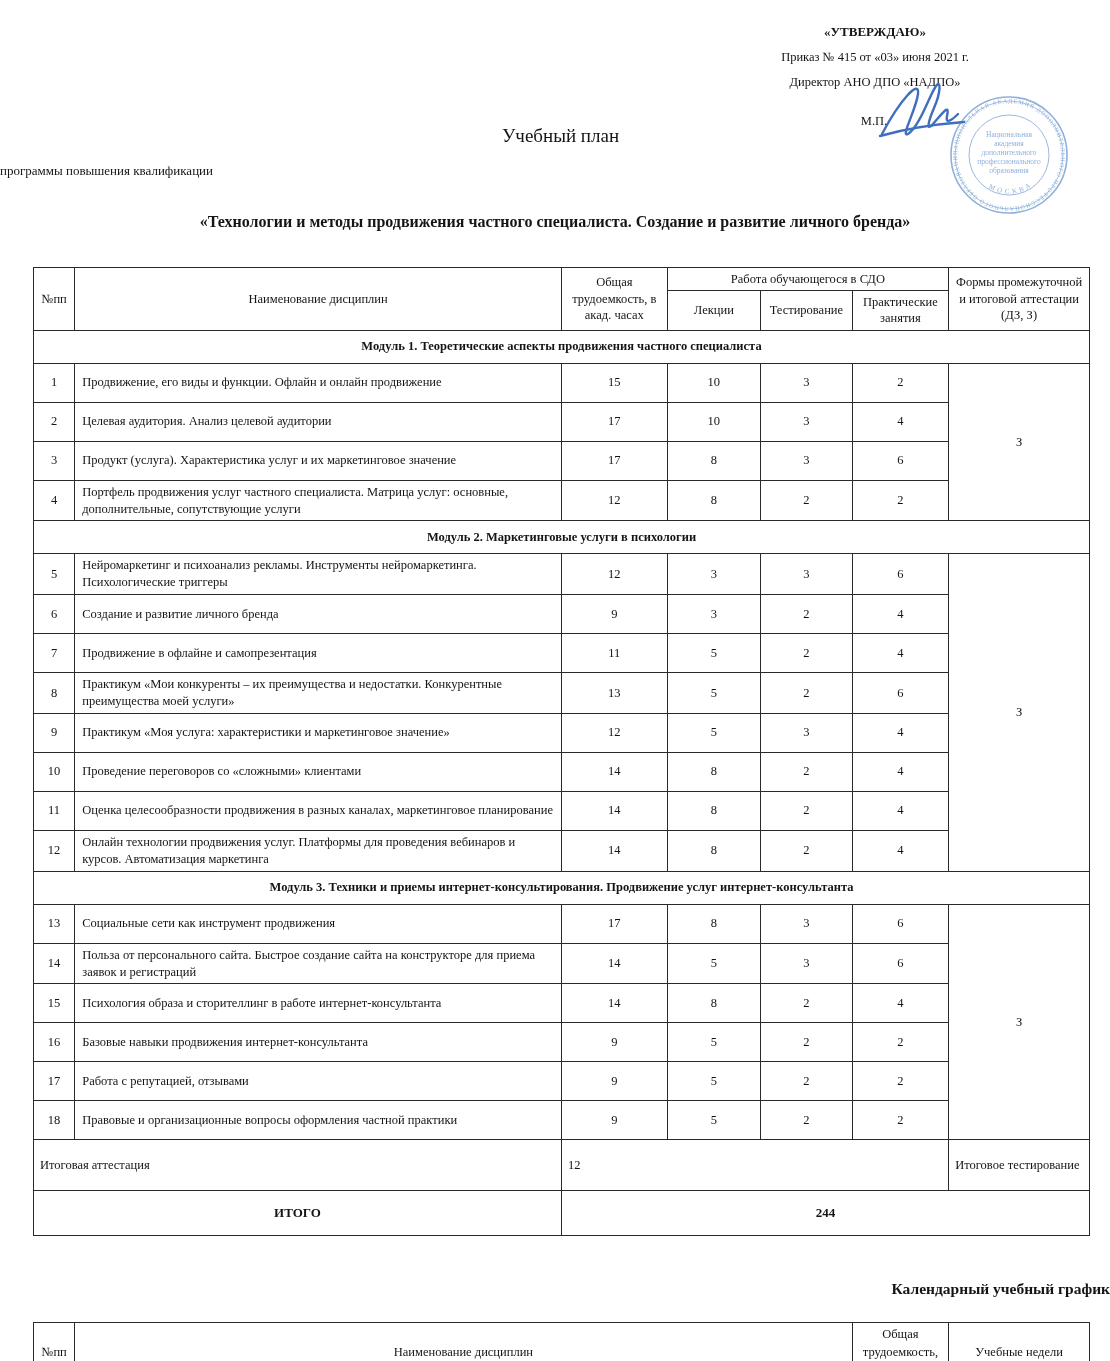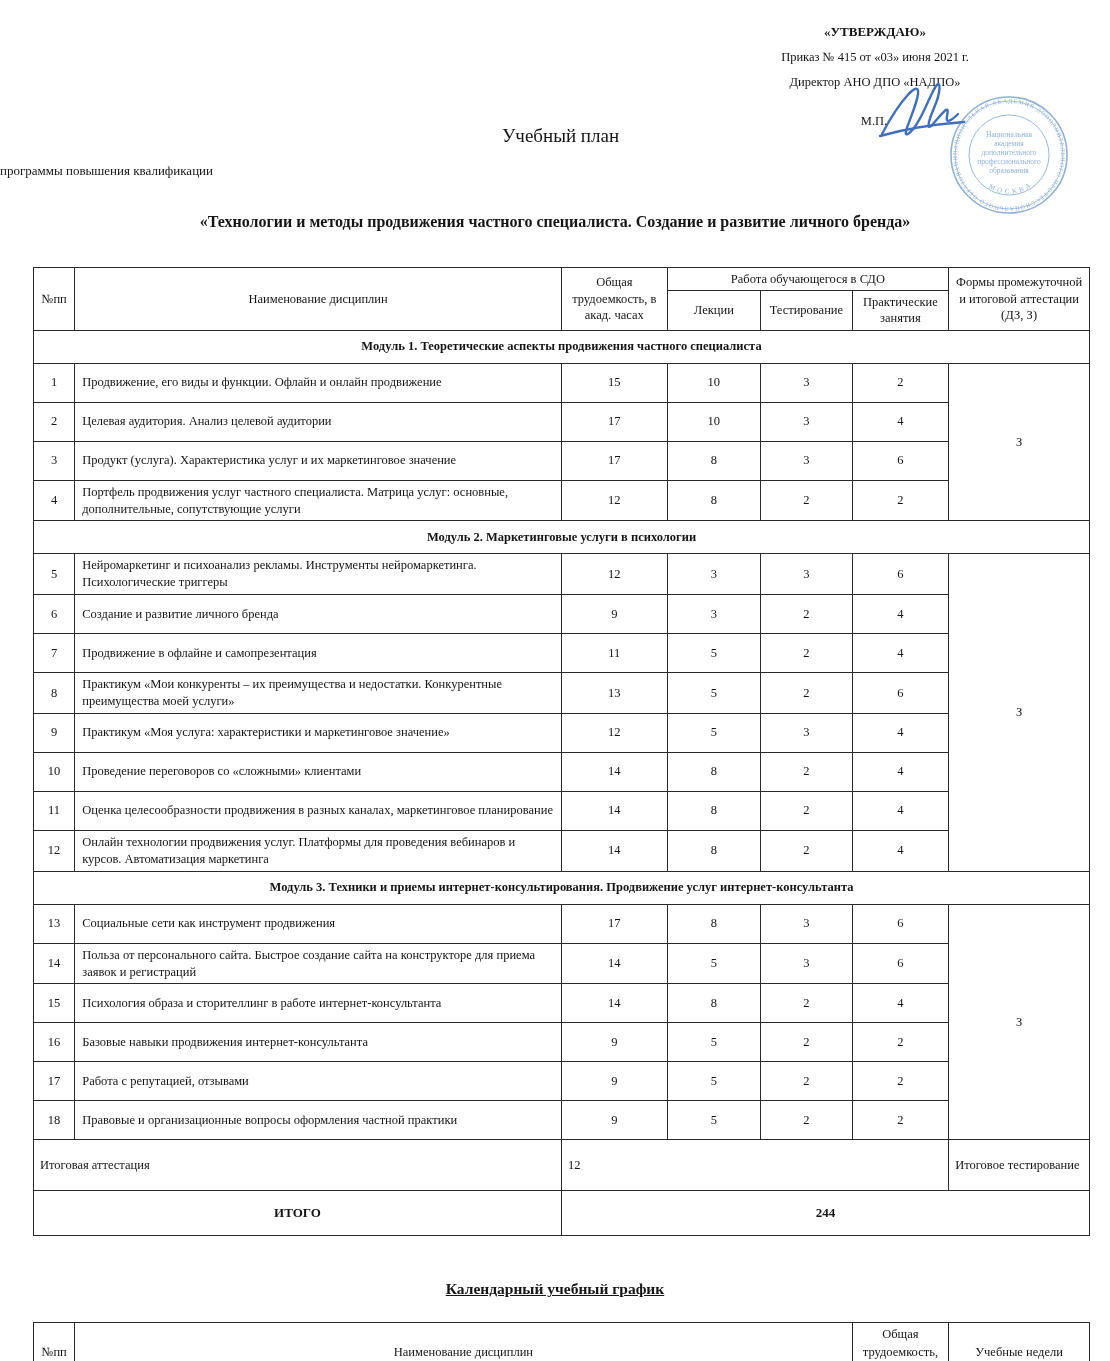--- a/index.html
+++ b/index.html
@@ -26,21 +26,21 @@
   th,td{border:1px solid #2a2a2a;padding:3px 6px;vertical-align:middle;word-wrap:break-word;}
   th{font-weight:normal;text-align:center;line-height:1.3;}
   .curriculum{margin-top:36px;}
   .curriculum td{height:32px;}
   .cell-name{text-align:left;padding-left:7px;line-height:1.35;}
   .cell-num{text-align:center;}
   .cell-form{text-align:center;vertical-align:middle;}
   .module-row td{font-weight:bold;text-align:center;height:26px;line-height:1.2;}
   .final-row td{height:44px;line-height:1.3;}
   .total-row td{height:38px;text-align:center;font-weight:bold;font-size:13px;}
-  .calendar-title{text-align:center;font-size:15.5px;font-weight:bold;margin-top:44px;text-decoration:underline;}
+  .calendar-title{text-align:right;font-size:15.5px;font-weight:bold;margin-top:44px;}
   .calendar{margin-top:24px;}
   .calendar th{line-height:1.4;}
 </style>
 </head>
 <body>
 
 <div class="approval">
   <div class="line approve-word">«УТВЕРЖДАЮ»</div>
   <div class="line">Приказ № 415 от «03» июня 2021 г.</div>
   <div class="line">Директор АНО ДПО «НАДПО»</div>

